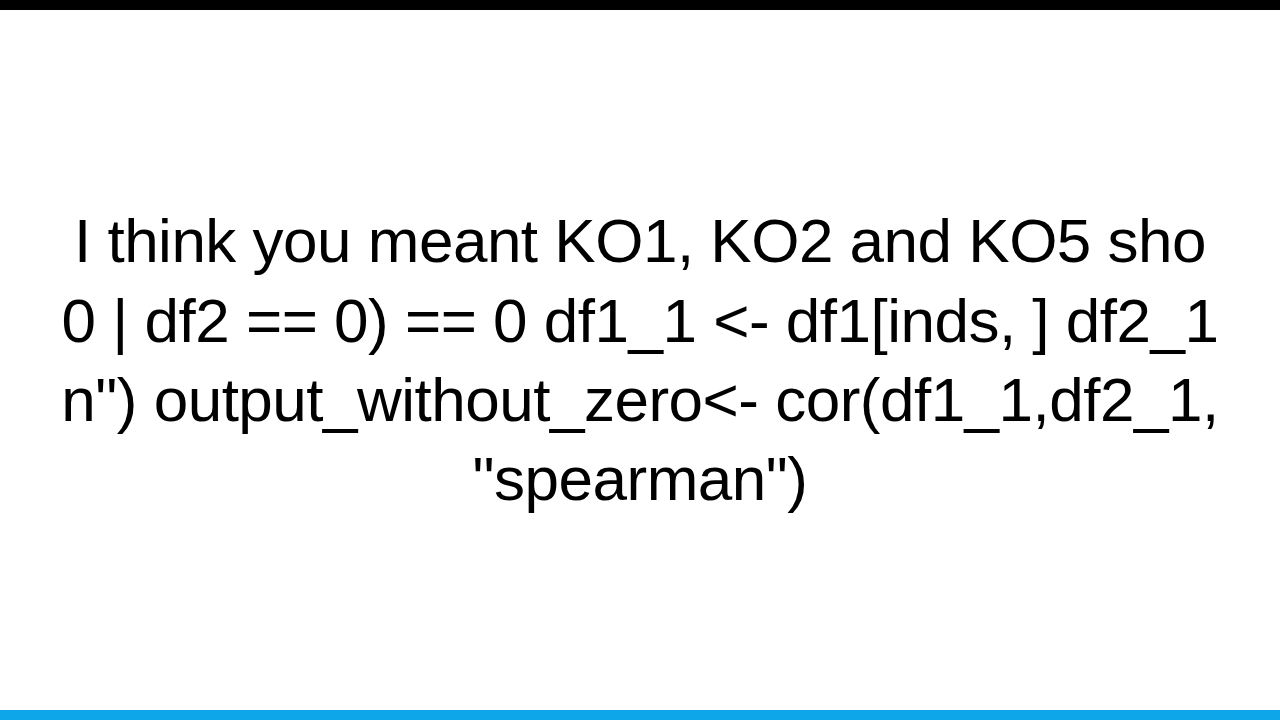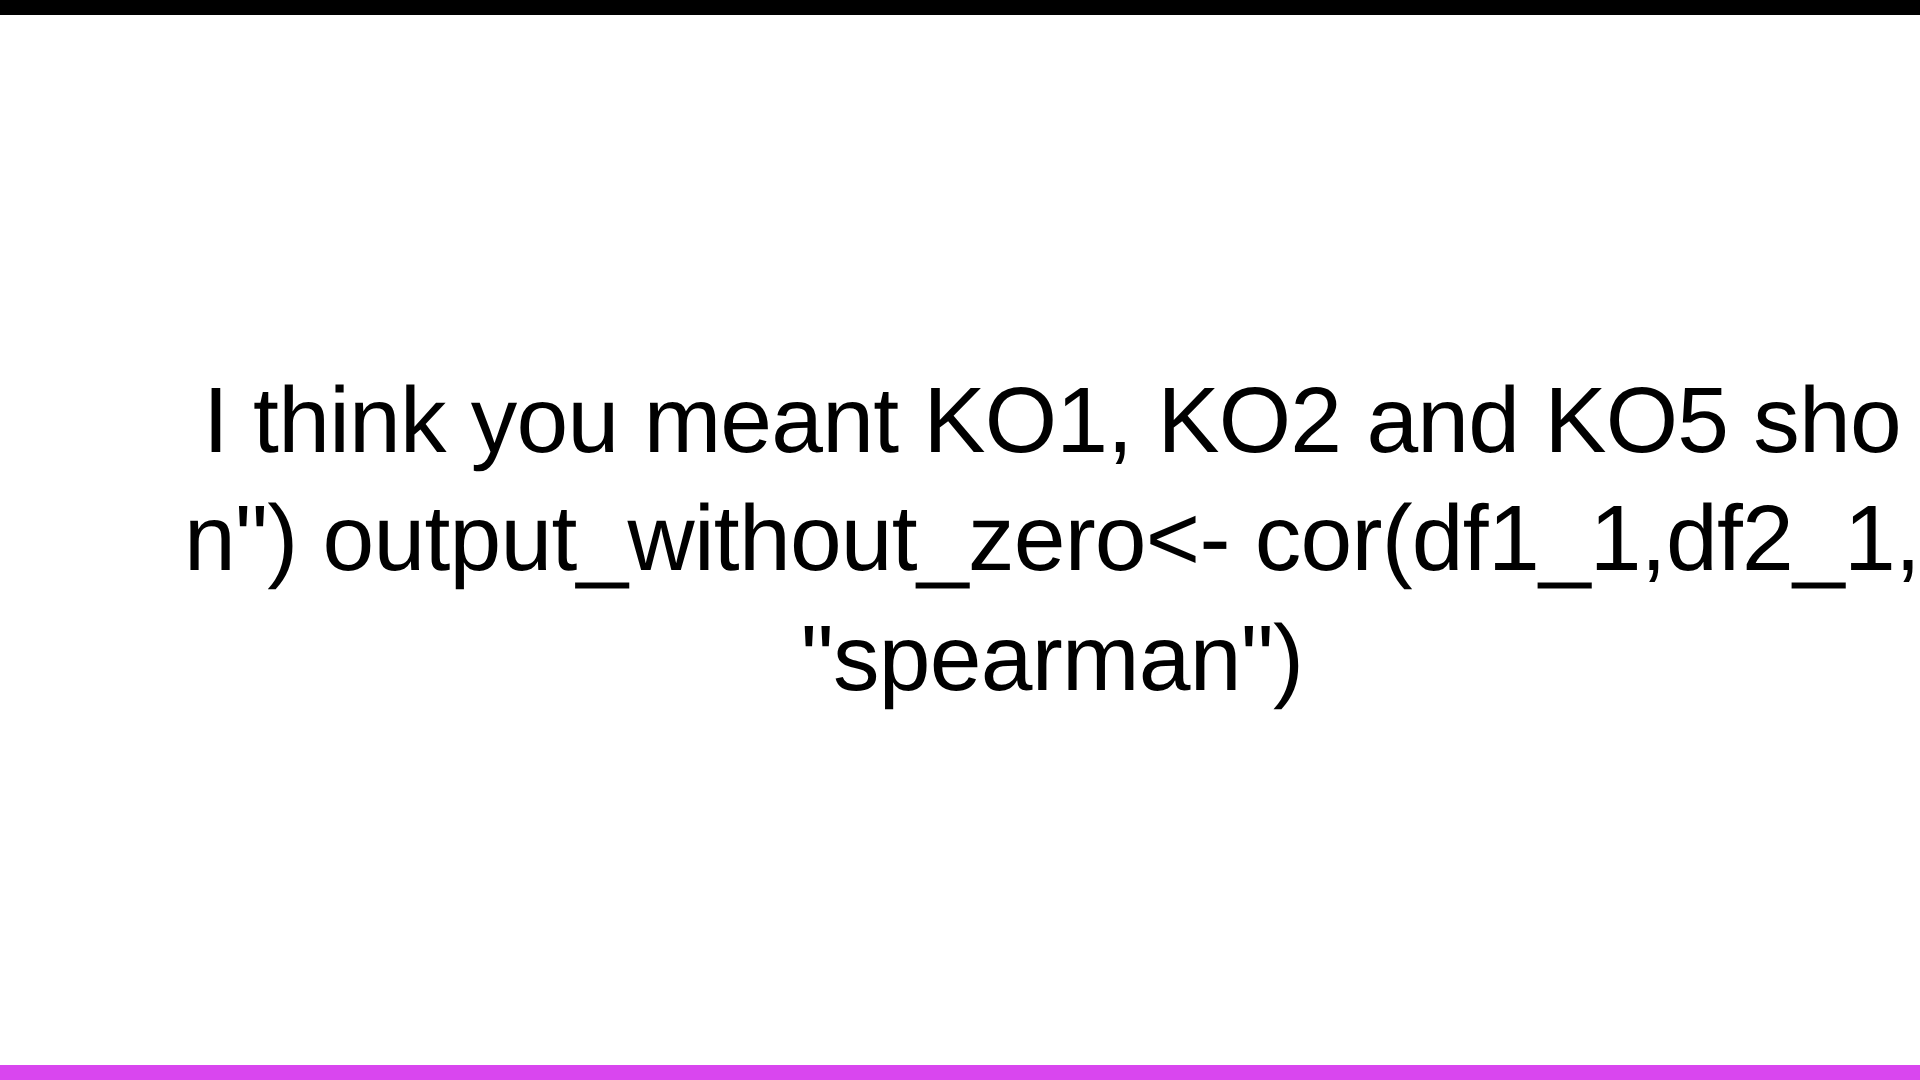--- a/index.html
+++ b/index.html
@@ -11,41 +11,42 @@
       width: 1280px;
       height: 720px;
       overflow: hidden;
       background: #ffffff;
     }
     .container {
       width: 1280px;
       height: 720px;
       position: relative;
       border-top: 10px solid #000000;
-      border-bottom: 10px solid #d946ef;
+      border-bottom: 10px solid #0ea5e9;
       background: #ffffff;
       display: flex;
       align-items: center;
-      justify-content: flex-end;
+      justify-content: center;
     }
     .text-block {
       font-family: Arial, Helvetica, sans-serif;
       font-size: 62px;
       line-height: 1.28;
       color: #000000;
       text-align: center;
       white-space: nowrap;
       letter-spacing: -0.5px;
     }
     .line {
       display: block;
     }
   </style>
 </head>
 <body>
 
 <div class="container">
   <div class="text-block">
     <span class="line"> I think you meant KO1, KO2 and KO5 sho</span>
+    <span class="line">0 | df2 == 0) == 0  df1_1 &lt;- df1[inds, ] df2_1</span>
     <span class="line">n") output_without_zero&lt;- cor(df1_1,df2_1,</span>
     <span class="line">"spearman")</span>
   </div>
 </div>
 
 </body></html>

